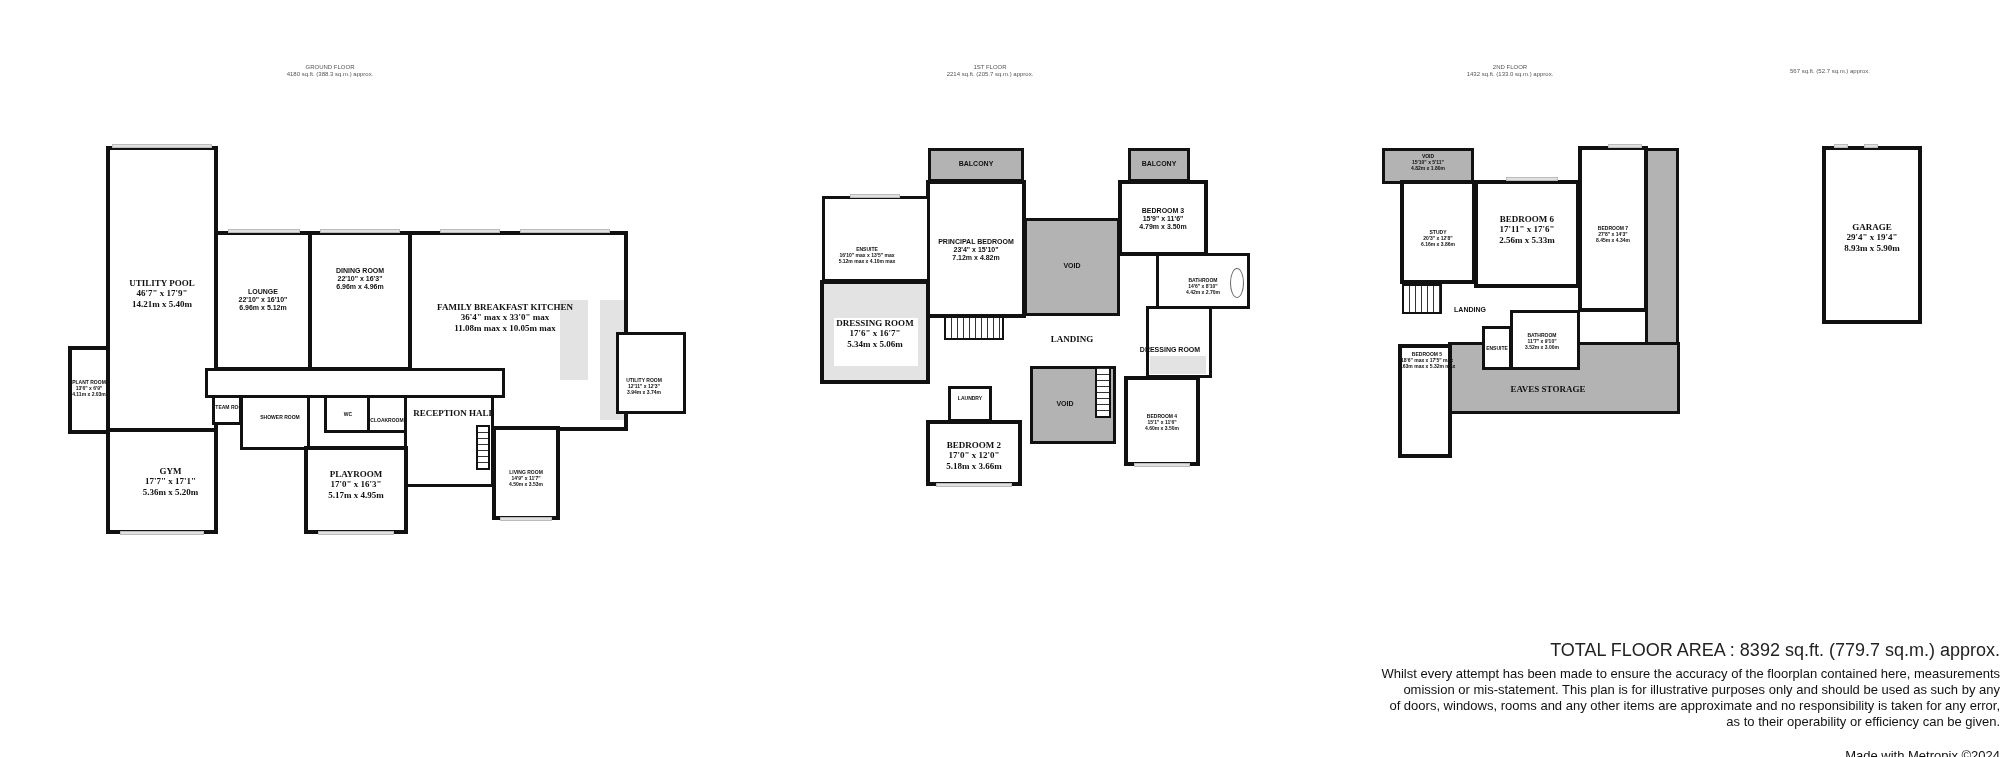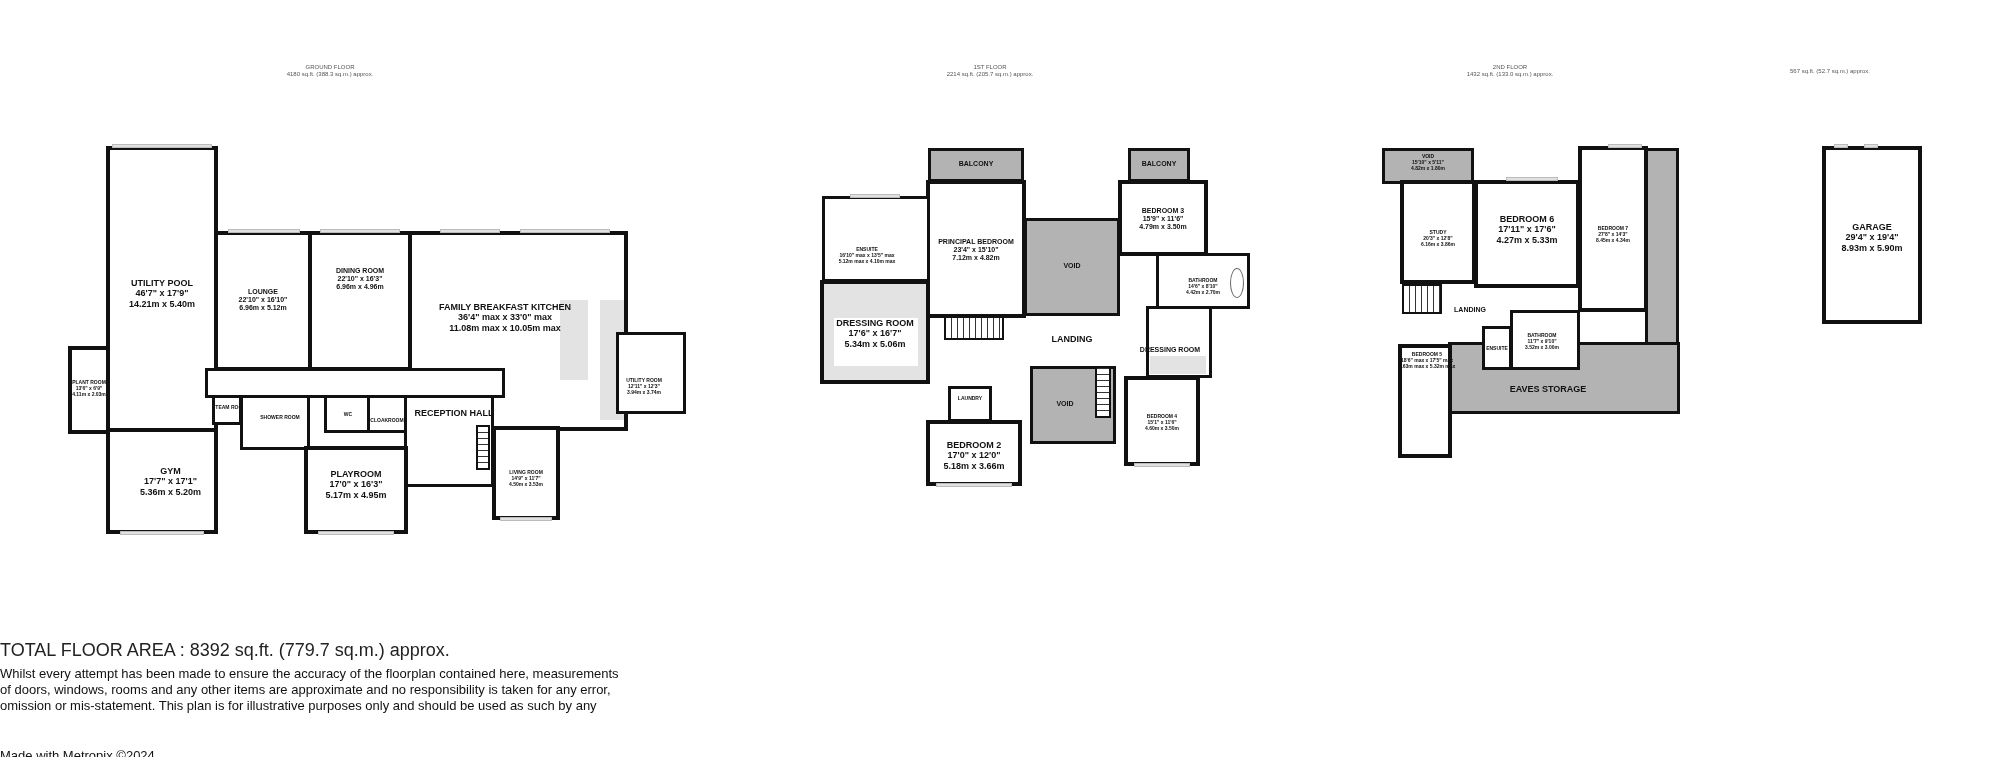--- a/index.html
+++ b/index.html
@@ -6,29 +6,29 @@
   html, body { width: 2000px; height: 757px; background: #ffffff; overflow: hidden; }
   body { position: relative; font-family: "Liberation Sans", sans-serif; color: #111; }
   .floor-heading { position: absolute; text-align: center; font-size: 6px; color: #555; line-height: 7px; width: 200px; }
   .room { position: absolute; background: #fff; border: 4px solid #111; }
   .room.thin { border-width: 3px; }
   .grey { background: #b3b3b3; }
   .light { background: #e3e3e3; }
   .label { position: absolute; text-align: center; font-weight: bold; line-height: 1.15; color: #111; white-space: nowrap; }
   .label .name { display: block; }
   .label .dim { display: block; }
-  .l-med { font-size: 9px; }
+  .l-med { font-size: 9px; font-family: Liberation Serif, serif; }
   .l-sm { font-size: 7px; }
   .l-xs { font-size: 5px; }
   .win { position: absolute; background: #e0e0e0; border: 1px solid #bbb; }
   .stairs { position: absolute; background: repeating-linear-gradient(90deg, #fff 0, #fff 5px, #333 5px, #333 6px); border: 2px solid #111; }
   .stairs.v { background: repeating-linear-gradient(0deg, #fff 0, #fff 5px, #333 5px, #333 6px); }
   .fixture { position: absolute; border: 1px solid #666; background: #fff; }
   .fixture.round { border-radius: 50%; }
-  .footer { position: absolute; left: 0; width: 2000px; text-align: left; }
+  .footer { position: absolute; left: 0; width: 2000px; text-align: right; }
   .total { top: 640px; font-size: 18px; color: #222; }
   .disclaimer { top: 666px; font-size: 13px; line-height: 16px; color: #111; }
   .credit { top: 746px; font-size: 13px; color: #111; }
 </style>
 </head>
 <body>
 
 <div class="floor-heading" style="left:230px; top:64px;">
   <span>GROUND FLOOR</span><br>
   <span>4180 sq.ft. (388.3 sq.m.) approx.</span>
@@ -263,21 +263,21 @@
     <span class="name">STUDY</span>
     <span class="dim">20'3"  x 12'8"</span>
     <span class="dim">6.16m  x 3.86m</span>
   </div>
 
   <div class="room" style="left:1474px; top:180px; width:106px; height:108px;"></div>
   <div class="win" style="left:1506px; top:177px; width:52px; height:4px;"></div>
   <div class="label l-med" style="left:1474px; top:214px; width:106px;">
     <span class="name">BEDROOM 6</span>
     <span class="dim">17'11"  x 17'6"</span>
-    <span class="dim">4.27m  x 5.33m</span>
+    <span class="dim">2.56m  x 5.33m</span>
   </div>
 
   <div class="room" style="left:1578px; top:146px; width:70px; height:166px;"></div>
   <div class="win" style="left:1608px; top:144px; width:34px; height:4px;"></div>
   <div class="label l-xs" style="left:1578px; top:226px; width:70px;">
     <span class="name">BEDROOM 7</span>
     <span class="dim">27'8"  x 14'3"</span>
     <span class="dim">8.45m  x 4.34m</span>
   </div>
 
@@ -313,16 +313,17 @@
   <div class="label l-med" style="left:1822px; top:222px; width:100px;">
     <span class="name">GARAGE</span>
     <span class="dim">29'4"  x 19'4"</span>
     <span class="dim">8.93m  x 5.90m</span>
   </div>
 </div>
 
 <div class="footer total">TOTAL FLOOR AREA : 8392 sq.ft. (779.7 sq.m.) approx.</div>
 <div class="footer disclaimer">
   <div>Whilst every attempt has been made to ensure the accuracy of the floorplan contained here, measurements</div>
+  <div>omission or mis-statement. This plan is for illustrative purposes only and should be used as such by any</div>
   <div>of doors, windows, rooms and any other items are approximate and no responsibility is taken for any error,</div>
-  <div>omission or mis-statement. This plan is for illustrative purposes only and should be used as such by any</div>
+  <div>as to their operability or efficiency can be given.</div>
 </div>
 <div class="footer credit" style="top:748px;">Made with Metropix ©2024</div>
 
 </body></html>

